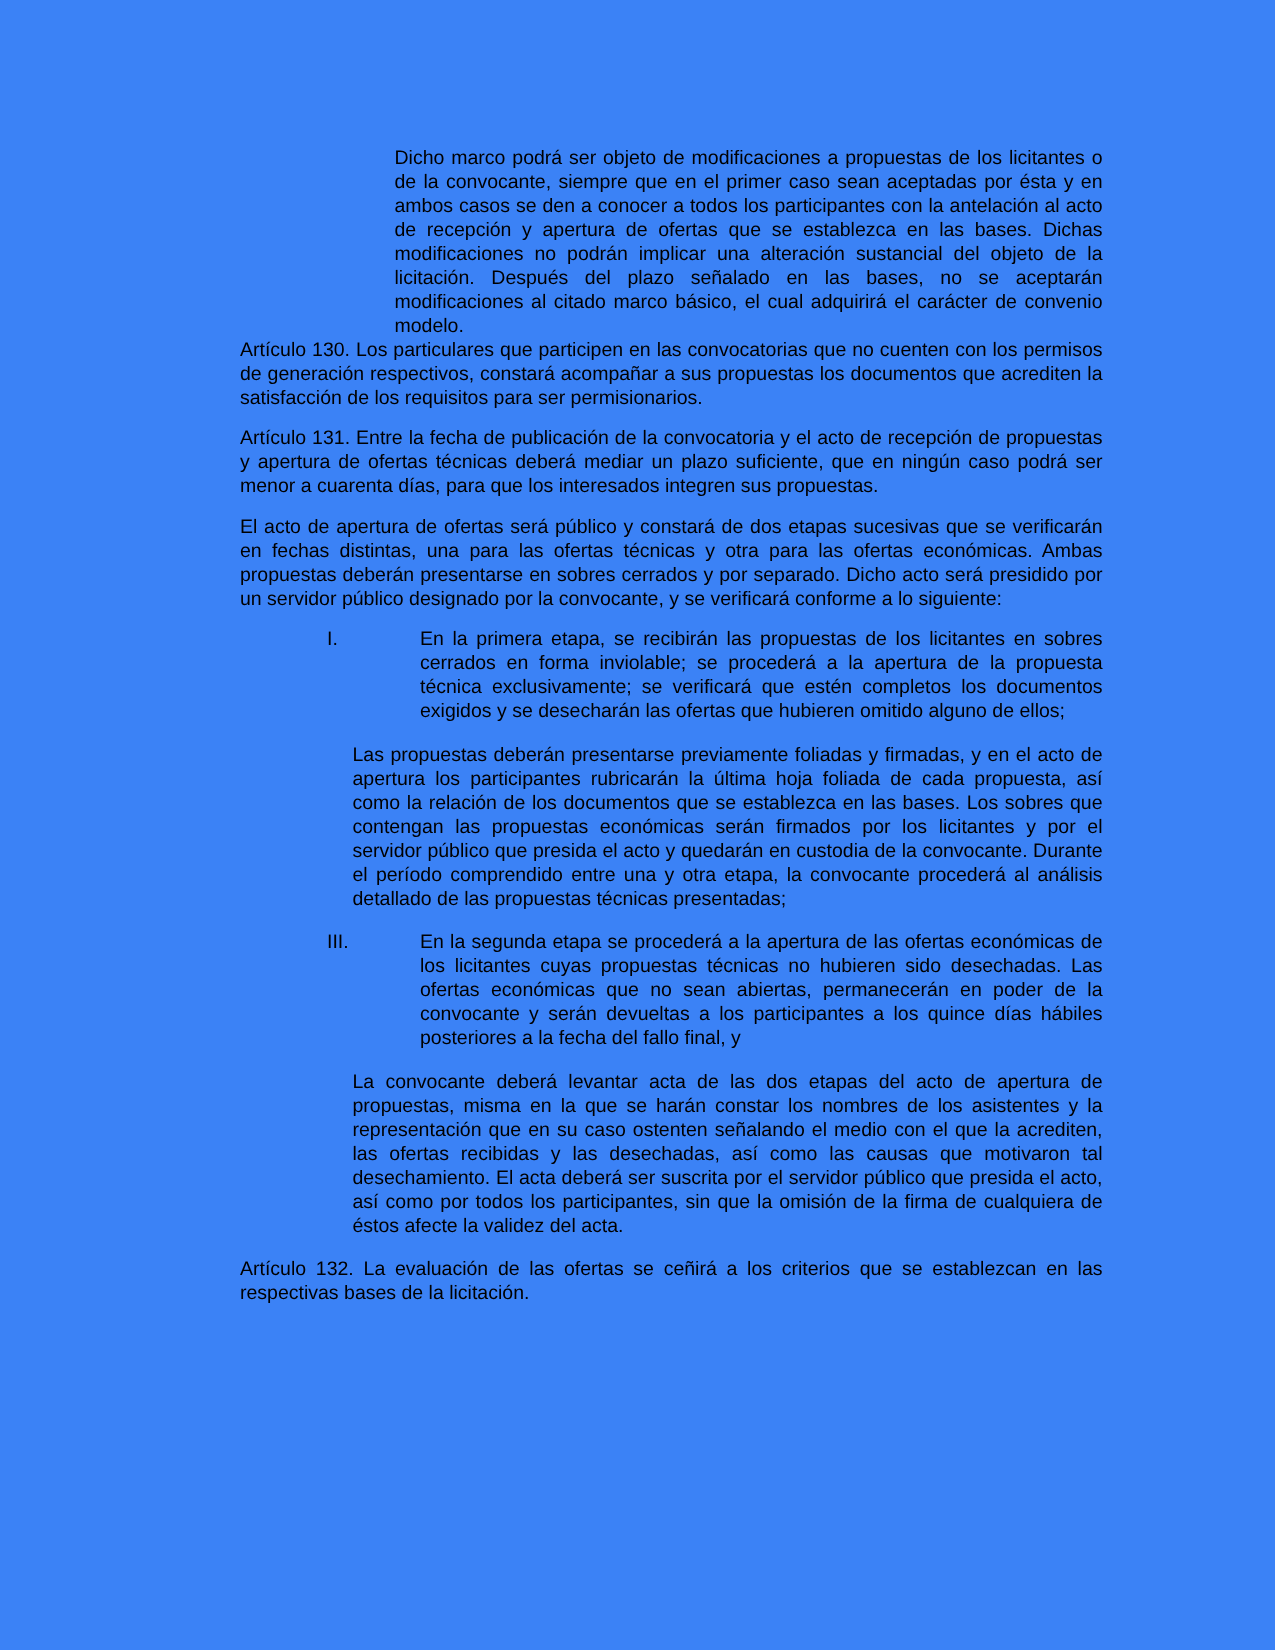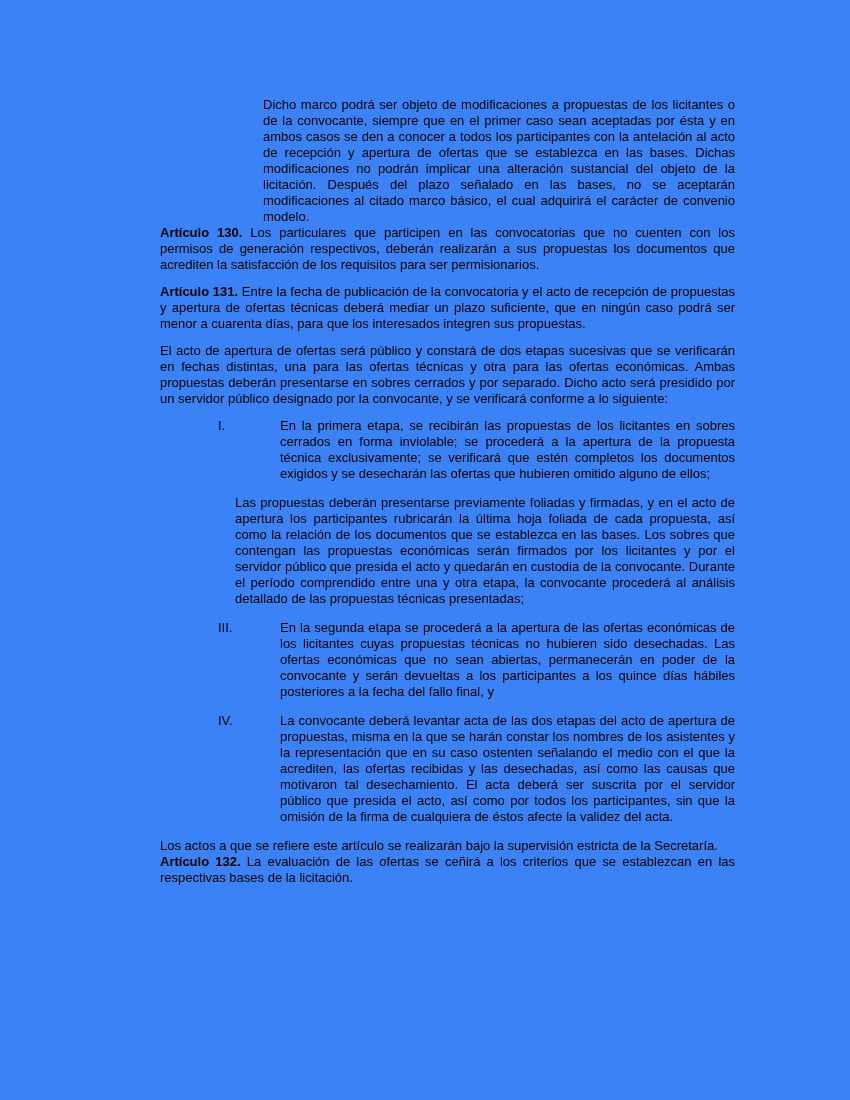--- a/index.html
+++ b/index.html
@@ -15,21 +15,21 @@
     line-height: 16px;
     padding: 97px 115px 0 160px;
     overflow: hidden;
   }
   .para {
     margin: 0 0 11px 0;
     text-align: justify;
   }
   .para.no-gap { margin-bottom: 0; }
   .indent { margin-left: 103px; }
-  .bold { font-weight: bold; margin-top: 28px; }
+  .bold { font-weight: normal; margin-top: 28px; }
   .reform {
     font-weight: bold;
     text-align: left;
     margin: 0 0 11px 0;
   }
   .list { margin: 0; padding: 0; }
   .li {
     display: flex;
     margin: 0 0 13px 0;
     padding-left: 58px;
@@ -45,21 +45,21 @@
   }
 </style>
 </head>
 <body>
 
 <div class="page">
 
   <p class="para indent no-gap">Dicho marco podrá ser objeto de modificaciones a propuestas de los licitantes o de la convocante, siempre que en el primer caso sean aceptadas por ésta y en ambos casos se den a conocer a todos los participantes con la antelación al acto de recepción y apertura de ofertas que se establezca en las bases. Dichas modificaciones no podrán implicar una alteración sustancial del objeto de la licitación. Después del plazo señalado en las bases, no se aceptarán modificaciones al citado marco básico, el cual adquirirá el carácter de convenio modelo.</p>
 
 
-  <p class="para"><span class="bold">Artículo 130.</span><span> Los particulares que participen en las convocatorias que no cuenten con los permisos de generación respectivos, deberán realizarán a sus propuestas los documentos que acrediten la satisfacción de los requisitos para ser permisionarios.</span></p>
+  <p class="para"><span class="bold">Artículo 130.</span><span> Los particulares que participen en las convocatorias que no cuenten con los permisos de generación respectivos, constará acompañar a sus propuestas los documentos que acrediten la satisfacción de los requisitos para ser permisionarios.</span></p>
 
   <p class="para"><span class="bold">Artículo 131.</span><span> Entre la fecha de publicación de la convocatoria y el acto de recepción de propuestas y apertura de ofertas técnicas deberá mediar un plazo suficiente, que en ningún caso podrá ser menor a cuarenta días, para que los interesados integren sus propuestas.</span></p>
 
   <p class="para">El acto de apertura de ofertas será público y constará de dos etapas sucesivas que se verificarán en fechas distintas, una para las ofertas técnicas y otra para las ofertas económicas. Ambas propuestas deberán presentarse en sobres cerrados y por separado. Dicho acto será presidido por un servidor público designado por la convocante, y se verificará conforme a lo siguiente:</p>
 
   <div class="list">
 
     <div class="li">
       <span class="num">I.</span>
       <span class="li-text">En la primera etapa, se recibirán las propuestas de los licitantes en sobres cerrados en forma inviolable; se procederá a la apertura de la propuesta técnica exclusivamente; se verificará que estén completos los documentos exigidos y se desecharán las ofertas que hubieren omitido alguno de ellos;</span>
@@ -68,24 +68,22 @@
     <div class="li">
       <span class="li-text">Las propuestas deberán presentarse previamente foliadas y firmadas, y en el acto de apertura los participantes rubricarán la última hoja foliada de cada propuesta, así como la relación de los documentos que se establezca en las bases. Los sobres que contengan las propuestas económicas serán firmados por los licitantes y por el servidor público que presida el acto y quedarán en custodia de la convocante. Durante el período comprendido entre una y otra etapa, la convocante procederá al análisis detallado de las propuestas técnicas presentadas;</span>
     </div>
 
     <div class="li">
       <span class="num">III.</span>
       <span class="li-text">En la segunda etapa se procederá a la apertura de las ofertas económicas de los licitantes cuyas propuestas técnicas no hubieren sido desechadas. Las ofertas económicas que no sean abiertas, permanecerán en poder de la convocante y serán devueltas a los participantes a los quince días hábiles posteriores a la fecha del fallo final, y</span>
     </div>
 
     <div class="li">
-      <span class="num">IV.</span>
       <span class="li-text">La convocante deberá levantar acta de las dos etapas del acto de apertura de propuestas, misma en la que se harán constar los nombres de los asistentes y la representación que en su caso ostenten señalando el medio con el que la acrediten, las ofertas recibidas y las desechadas, así como las causas que motivaron tal desechamiento. El acta deberá ser suscrita por el servidor público que presida el acto, así como por todos los participantes, sin que la omisión de la firma de cualquiera de éstos afecte la validez del acta.</span>
     </div>
 
   </div>
 
-  <p class="para no-gap">Los actos a que se refiere este artículo se realizarán bajo la supervisión estricta de la Secretaría.</p>
 
 
   <p class="para"><span class="bold">Artículo 132.</span><span> La evaluación de las ofertas se ceñirá a los criterios que se establezcan en las respectivas bases de la licitación.</span></p>
 
 </div>
 
 </body></html>

